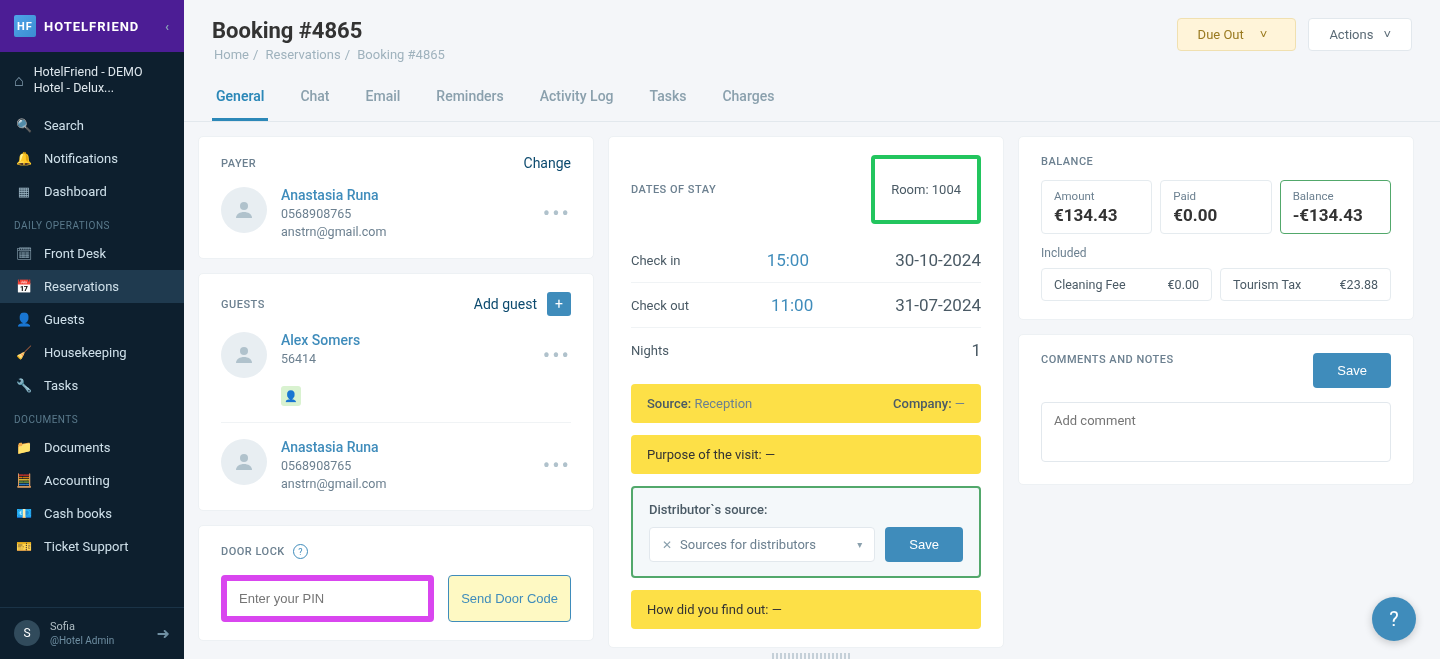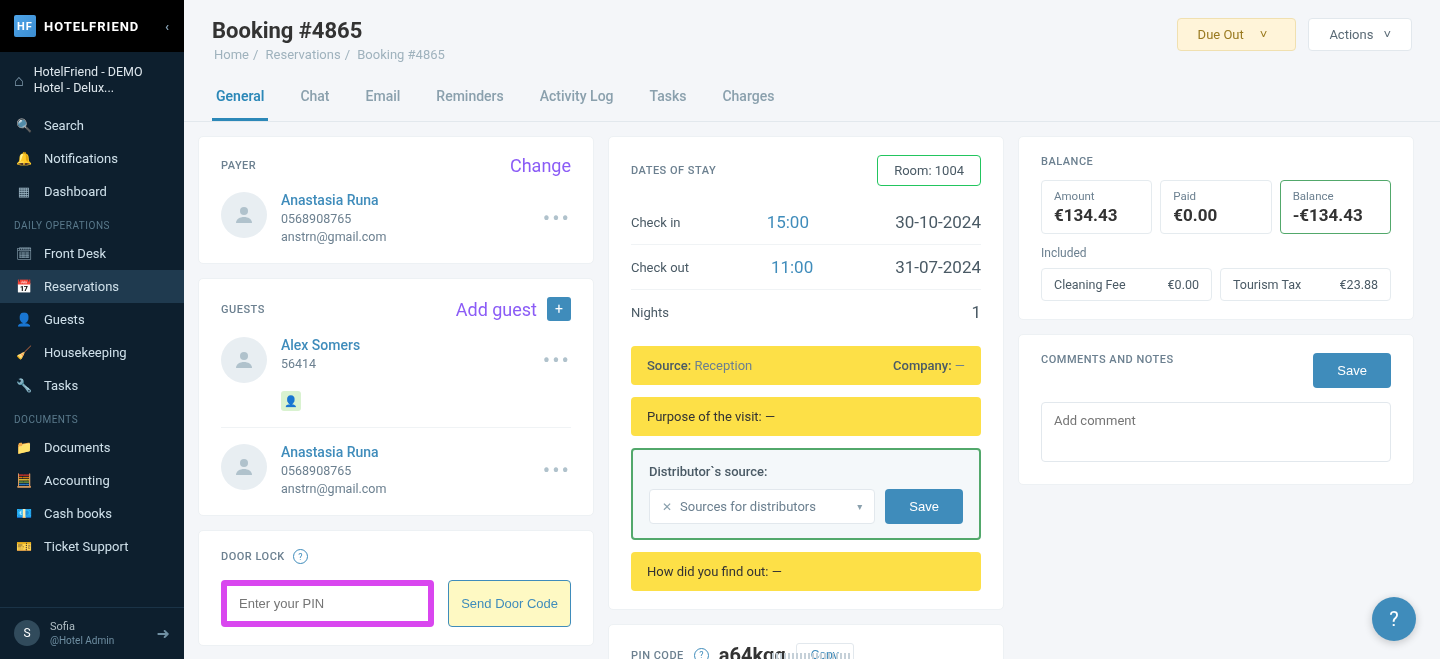--- a/index.html
+++ b/index.html
@@ -1,19 +1,19 @@
 <!DOCTYPE html>
 <html><head>
 <meta charset="utf-8">
 <style>
 * { box-sizing: border-box; margin: 0; padding: 0; }
 body { font-family: -apple-system, BlinkMacSystemFont, "Segoe UI", Roboto, sans-serif; background: #f4f6f9; color: #333; overflow: hidden; }
 .app { display: flex; width: 1440px; height: 659px; }
 .sidebar { width: 184px; background: #0d1f2e; color: #b0bec5; display: flex; flex-direction: column; flex-shrink: 0; position: relative; }
-.logo { height: 52px; background: #000000; display: flex; align-items: center; padding: 0 14px; color: #fff; font-weight: bold; font-size: 13px; letter-spacing: 1px; }
+.logo { height: 52px; background: #4c1d95; display: flex; align-items: center; padding: 0 14px; color: #fff; font-weight: bold; font-size: 13px; letter-spacing: 1px; }
 .logo-icon { width: 22px; height: 22px; background: linear-gradient(135deg,#4fa4e8,#3b8dd1); border-radius: 2px; margin-right: 8px; display: flex; align-items: center; justify-content: center; color: #fff; font-size: 11px; }
 .collapse-icon { margin-left: auto; color: #8aa5b8; cursor: pointer; }
 .hotel-select { padding: 12px 14px; display: flex; align-items: center; gap: 10px; background: #0d1f2e; }
 .hotel-select .home-icon { color: #8aa5b8; }
 .hotel-select .hotel-name { font-size: 12.5px; color: #dde6ec; line-height: 1.3; }
 .nav { flex: 1; overflow-y: auto; }
 .nav-item { display: flex; align-items: center; gap: 12px; padding: 9px 16px; font-size: 13px; color: #cfe0ea; cursor: pointer; }
 .nav-item.active { background: #1f3a4f; }
 .nav-item .nav-icon { width: 16px; text-align: center; color: #9db7c6; }
 .nav-section { padding: 12px 14px 6px; font-size: 10px; letter-spacing: 0.5px; color: #5a7a8c; text-transform: uppercase; }
@@ -35,39 +35,39 @@
 .tab.active { color: #2c88b8; border-bottom: 3px solid #2c88b8; font-weight: 600; }
 .content { flex: 1; display: flex; gap: 14px; padding: 14px 18px 0 14px; overflow: hidden; }
 .col { display: flex; flex-direction: column; gap: 14px; }
 .col.c1 { width: 396px; }
 .col.c2 { width: 396px; }
 .col.c3 { width: 396px; }
 .card { background: #fff; border-radius: 5px; border: 1px solid #edf1f4; }
 .card-inner { padding: 18px 22px; }
 .section-label { font-size: 11px; letter-spacing: 0.5px; color: #6c8090; font-weight: 500; }
 .payer-row, .guests-head { display: flex; justify-content: space-between; align-items: center; margin-bottom: 16px; }
-.link-action { font-size: 18px; color: #8b5cf6; cursor: pointer; }
+.link-action { font-size: 14px; color: #0c4a6e; cursor: pointer; }
 .person { display: flex; gap: 14px; align-items: flex-start; }
 .avatar { width: 46px; height: 46px; border-radius: 50%; background: #e8eef2; display: flex; align-items: center; justify-content: center; color: #b0c2cc; flex-shrink: 0; }
 .person-details { flex: 1; }
 .person-name { color: #3f8cbb; font-size: 14px; font-weight: 500; margin-bottom: 2px; cursor: pointer; }
 .person-sub { font-size: 12.5px; color: #6c8090; line-height: 1.4; }
 .dots { color: #b0c2cc; font-size: 22px; letter-spacing: 2px; cursor: pointer; align-self: center; }
 .add-btn { width: 24px; height: 24px; background: #3f8cbb; color: #fff; border-radius: 3px; display: flex; align-items: center; justify-content: center; cursor: pointer; font-size: 14px; }
 .main-guest-badge { width: 20px; height: 20px; background: #d9f2d0; border-radius: 3px; display: flex; align-items: center; justify-content: center; font-size: 11px; color: #4caf50; margin-top: 8px; margin-left: 60px; }
 .guest-block { border-bottom: 1px solid #f0f3f5; padding-bottom: 16px; margin-bottom: 16px; }
 .guest-block:last-child { border-bottom: none; margin-bottom: 0; padding-bottom: 0; }
 .doorlock-head { display: flex; align-items: center; gap: 8px; margin-bottom: 16px; }
 .help-icon { width: 15px; height: 15px; border: 1px solid #3f8cbb; border-radius: 50%; color: #3f8cbb; font-size: 9px; display: flex; align-items: center; justify-content: center; cursor: pointer; }
 .pin-row { display: flex; gap: 14px; }
 .pin-input { flex: 1; border: 6px solid #d946ef; border-radius: 4px; padding: 10px 12px; font-size: 13px; color: #6c8090; outline: none; }
 .btn-outline { border: 1px solid #3f8cbb; background: #fef9c3; color: #3f8cbb; padding: 10px 12px; border-radius: 4px; font-size: 13px; cursor: pointer; }
 .btn-primary { background: #3f8cbb; color: #fff; border: none; padding: 10px 24px; border-radius: 4px; font-size: 13px; cursor: pointer; }
 .dates-head { display: flex; justify-content: space-between; align-items: center; margin-bottom: 14px; }
-.room-chip { border: 1px solid #22c55e; border-radius: 4px; padding: 7px 16px; font-size: 13px; color: #4a5a65; cursor: pointer; }
+.room-chip { border: 4px solid #22c55e; border-radius: 4px; padding: 23px 16px; font-size: 13px; color: #4a5a65; cursor: pointer; }
 .date-row { display: flex; justify-content: space-between; align-items: center; padding: 12px 0; border-bottom: 1px solid #f0f3f5; }
 .date-label { font-size: 13px; color: #4a5a65; }
 .date-time { font-size: 17px; color: #3f8cbb; cursor: pointer; }
 .date-date { font-size: 17px; color: #4a5a65; cursor: pointer; }
 .nights-val { font-size: 17px; color: #4a5a65; }
 .sub-card { background: #fde047; border-radius: 4px; padding: 12px 16px; margin-top: 12px; font-size: 13px; }
 .sub-row { display: flex; justify-content: space-between; color: #4a5a65; }
 .sub-row .lab { color: #4a5a65; font-weight: 500; }
 .sub-row .val { color: #6c8090; }
 .distributor-box { background: #f4f8fa; border: 2px solid #52a86b; border-radius: 4px; padding: 14px 16px; margin-top: 12px; }

